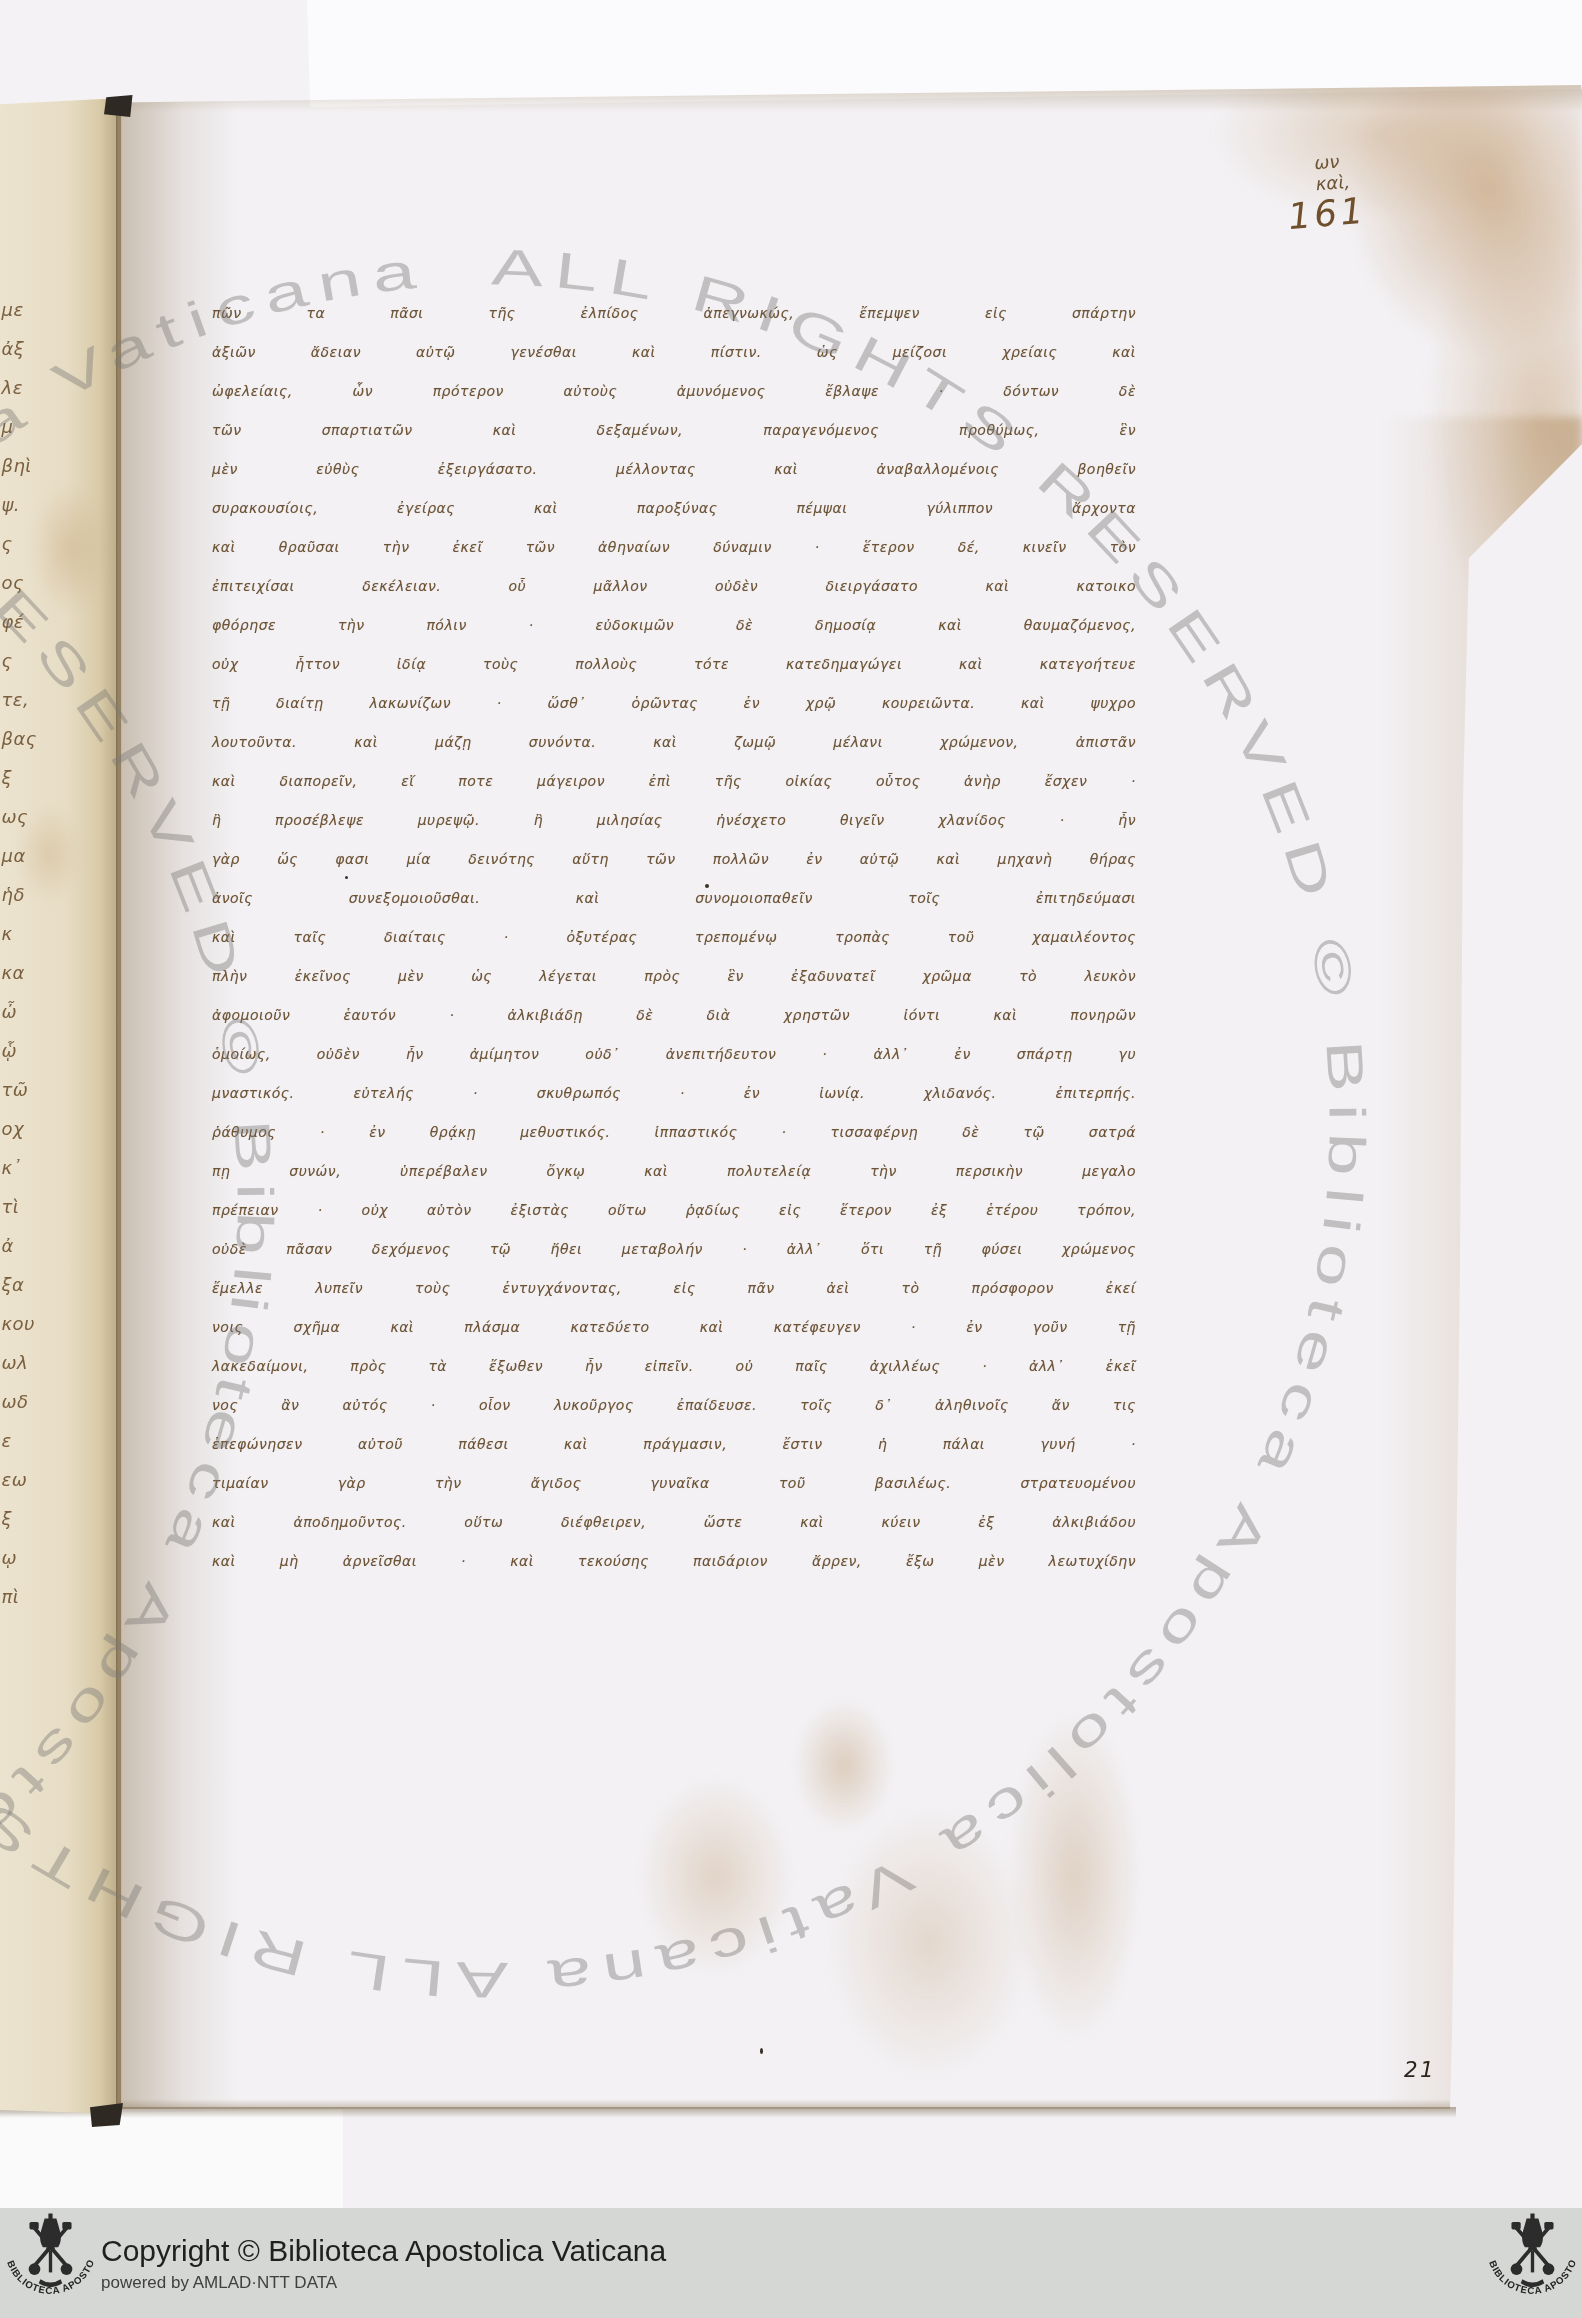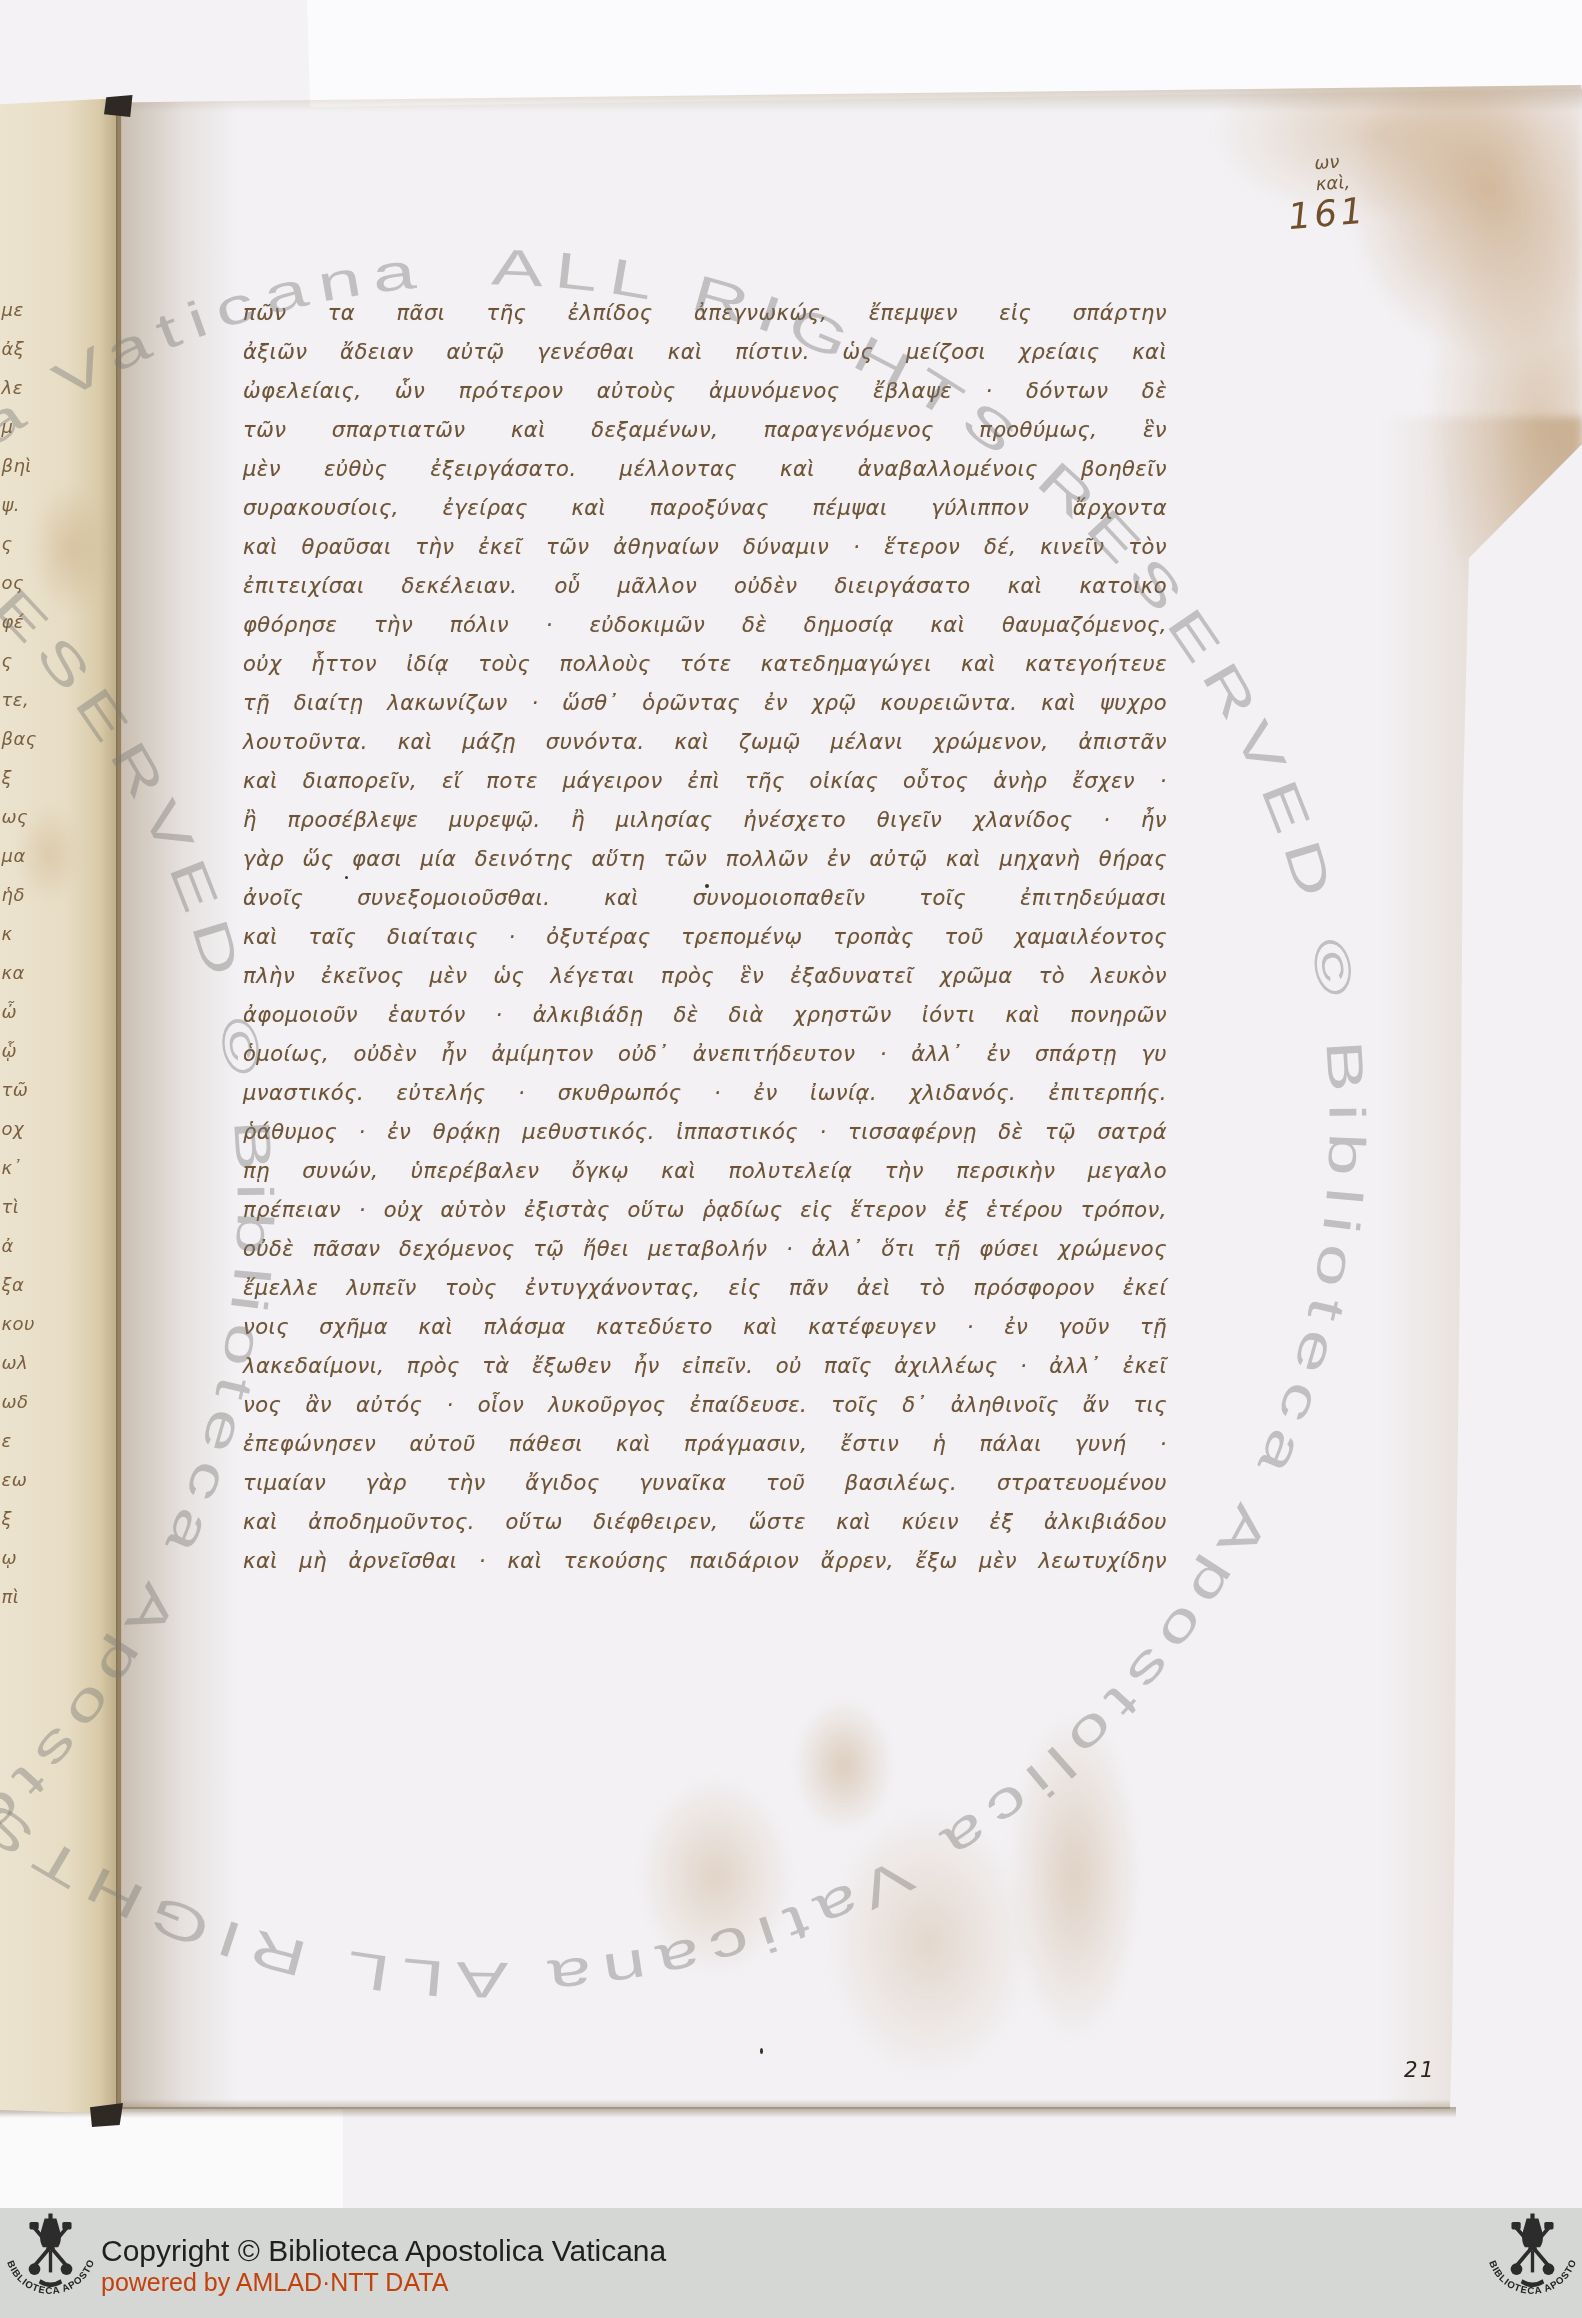--- a/index.html
+++ b/index.html
@@ -82,23 +82,22 @@
   .stain-leftpage{
     position:absolute;left:8px;top:340px;width:103px;height:554px;filter:blur(4.7px);
     background:radial-gradient(ellipse 55px 95px at 60% 20%,rgba(190,150,100,.35),rgba(190,150,100,0) 70%),
                radial-gradient(ellipse 47px 71px at 40% 75%,rgba(190,150,100,.28),rgba(190,150,100,0) 70%);
   }
   .speck{position:absolute;background:#3a3228;border-radius:50%;}
   
   .ms-text{
     position:absolute;left:212px;top:294px;width:924px;
     font-family:"DejaVu Sans",sans-serif;font-style:italic;
-    font-size:21px;color:#6d5436;letter-spacing:0.5px;
+    font-size:14px;color:#6d5436;letter-spacing:0.5px;
     text-shadow:0 0 0.8px rgba(109,84,54,.35);
-    margin-left:31px;
   }
   .ms-line{
     height:39px;line-height:39px;white-space:nowrap;
     text-align:justify;text-align-last:justify;overflow:visible;
   }
   .left-frags{
     position:absolute;left:1.6px;top:290px;width:36px;
     font-family:"DejaVu Sans",sans-serif;font-style:italic;
     font-size:18px;color:#7a6040;letter-spacing:0.4px;
   }
@@ -125,21 +124,21 @@
     fill:#7d7b78;opacity:.42;letter-spacing:9px;
   }
   
   .footer{
     position:absolute;left:0;top:2208px;width:1583px;height:111px;
     background:#d5d7d4;display:flex;align-items:center;justify-content:space-between;
   }
   .footer-center{flex:1;text-align:left;color:#222;padding-top:1.6px;}
   .footer-copyright{font-size:30px;line-height:36px;color:#1f1f1f;}
   .footer-url{font-size:26px;line-height:33px;color:#1f1f1f;}
-  .footer-powered{font-size:25px;line-height:27px;color:#c2410c;}
+  .footer-powered{font-size:17px;line-height:27px;color:#404040;}
   .footer-logo{width:101px;height:108px;flex:0 0 auto;}
   .footer-logo svg{width:101px;height:108px;}
 </style>
 </head>
 <body>
 
 <div class="photo">
 
   <div class="backing-top-left"></div>
   <div class="backing-top-right"></div>

